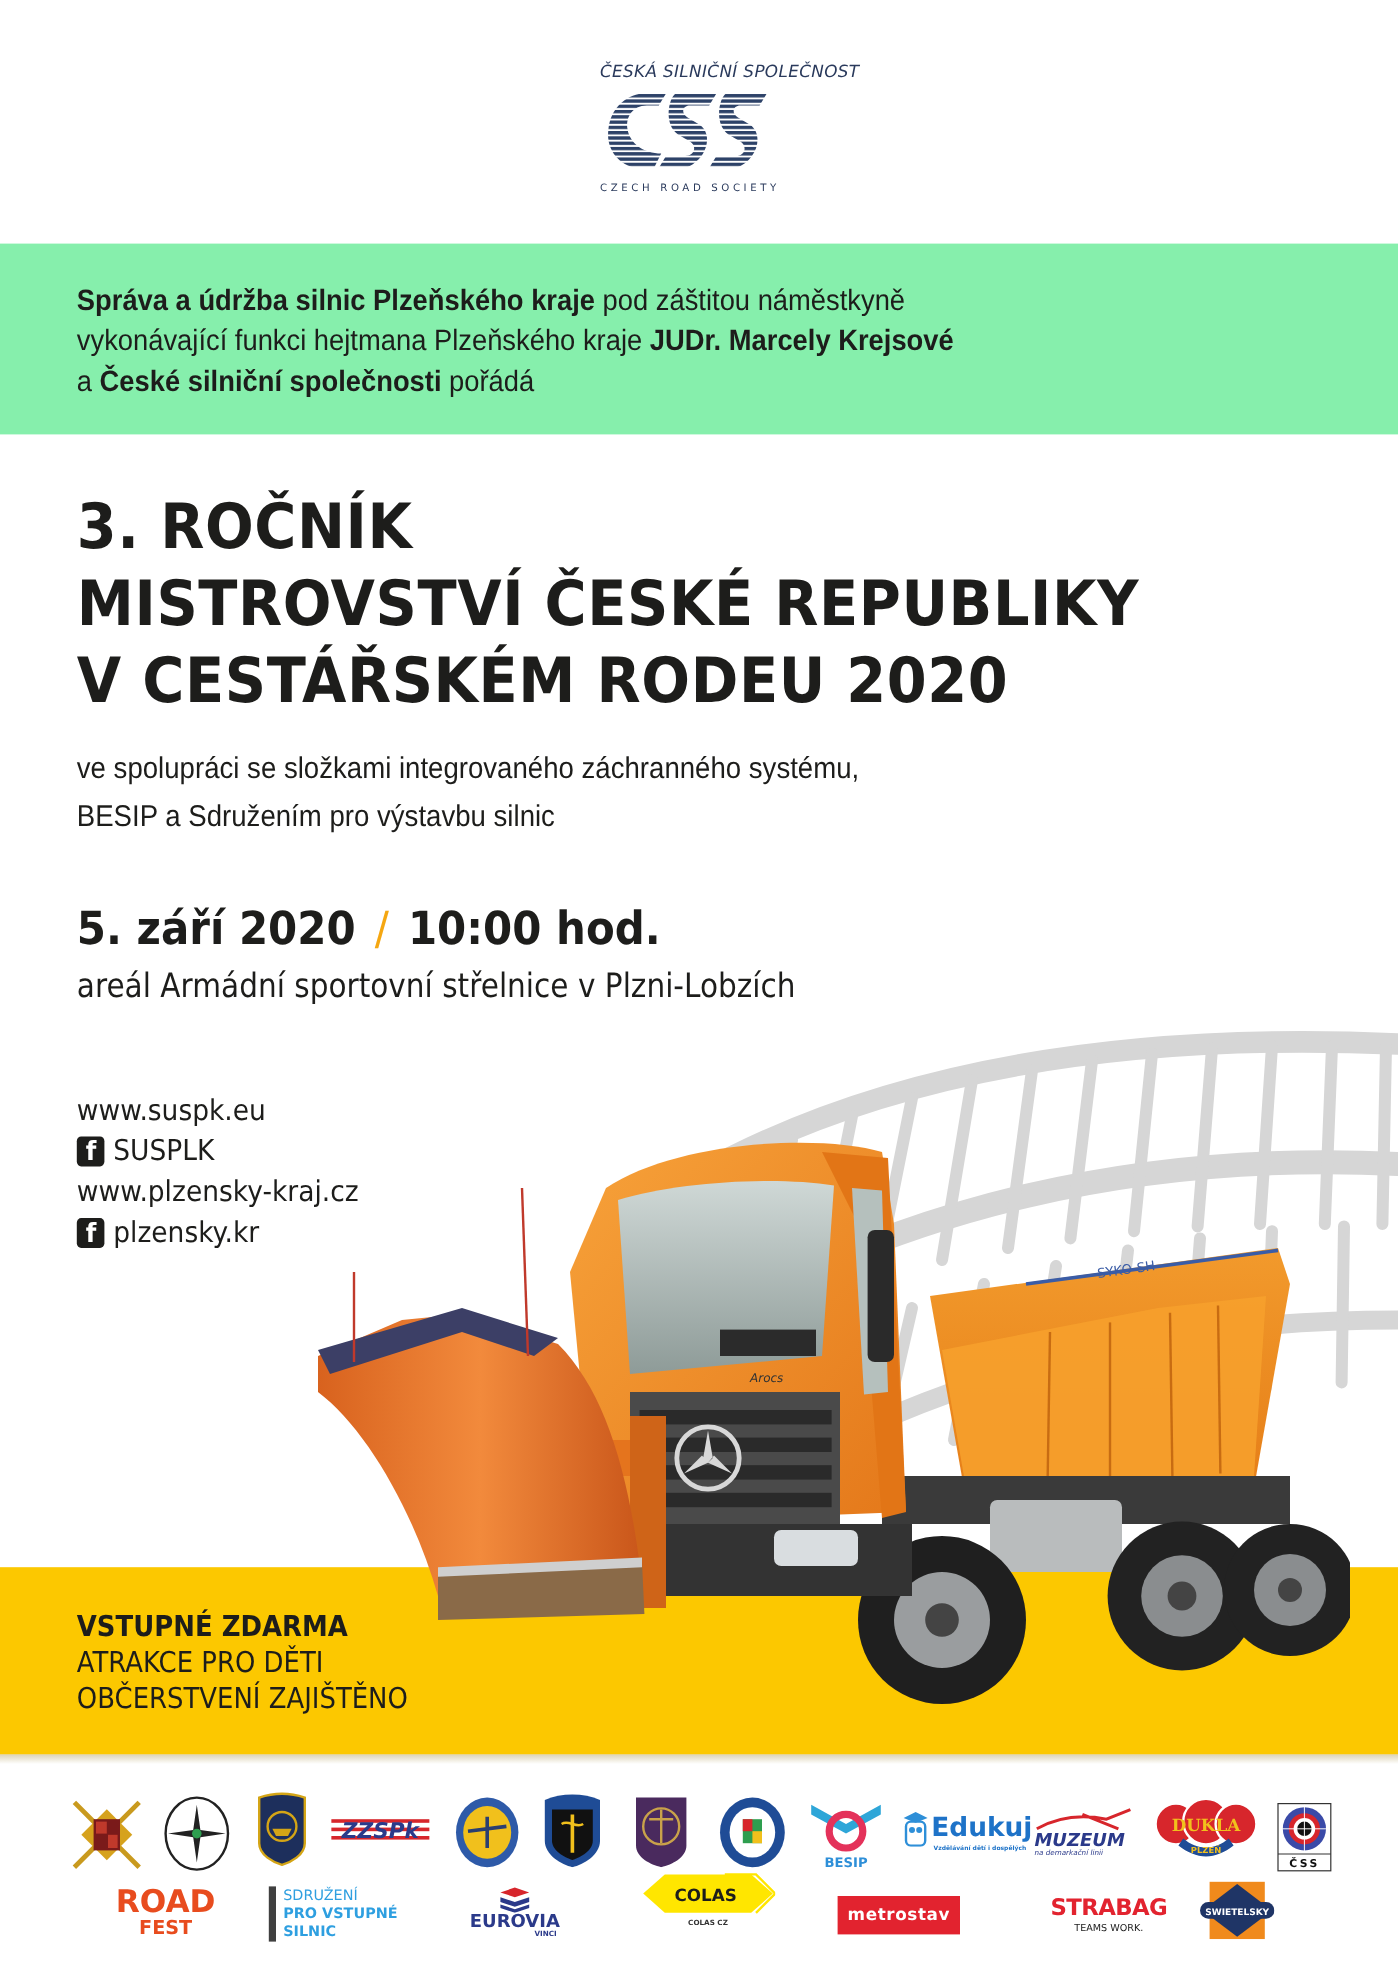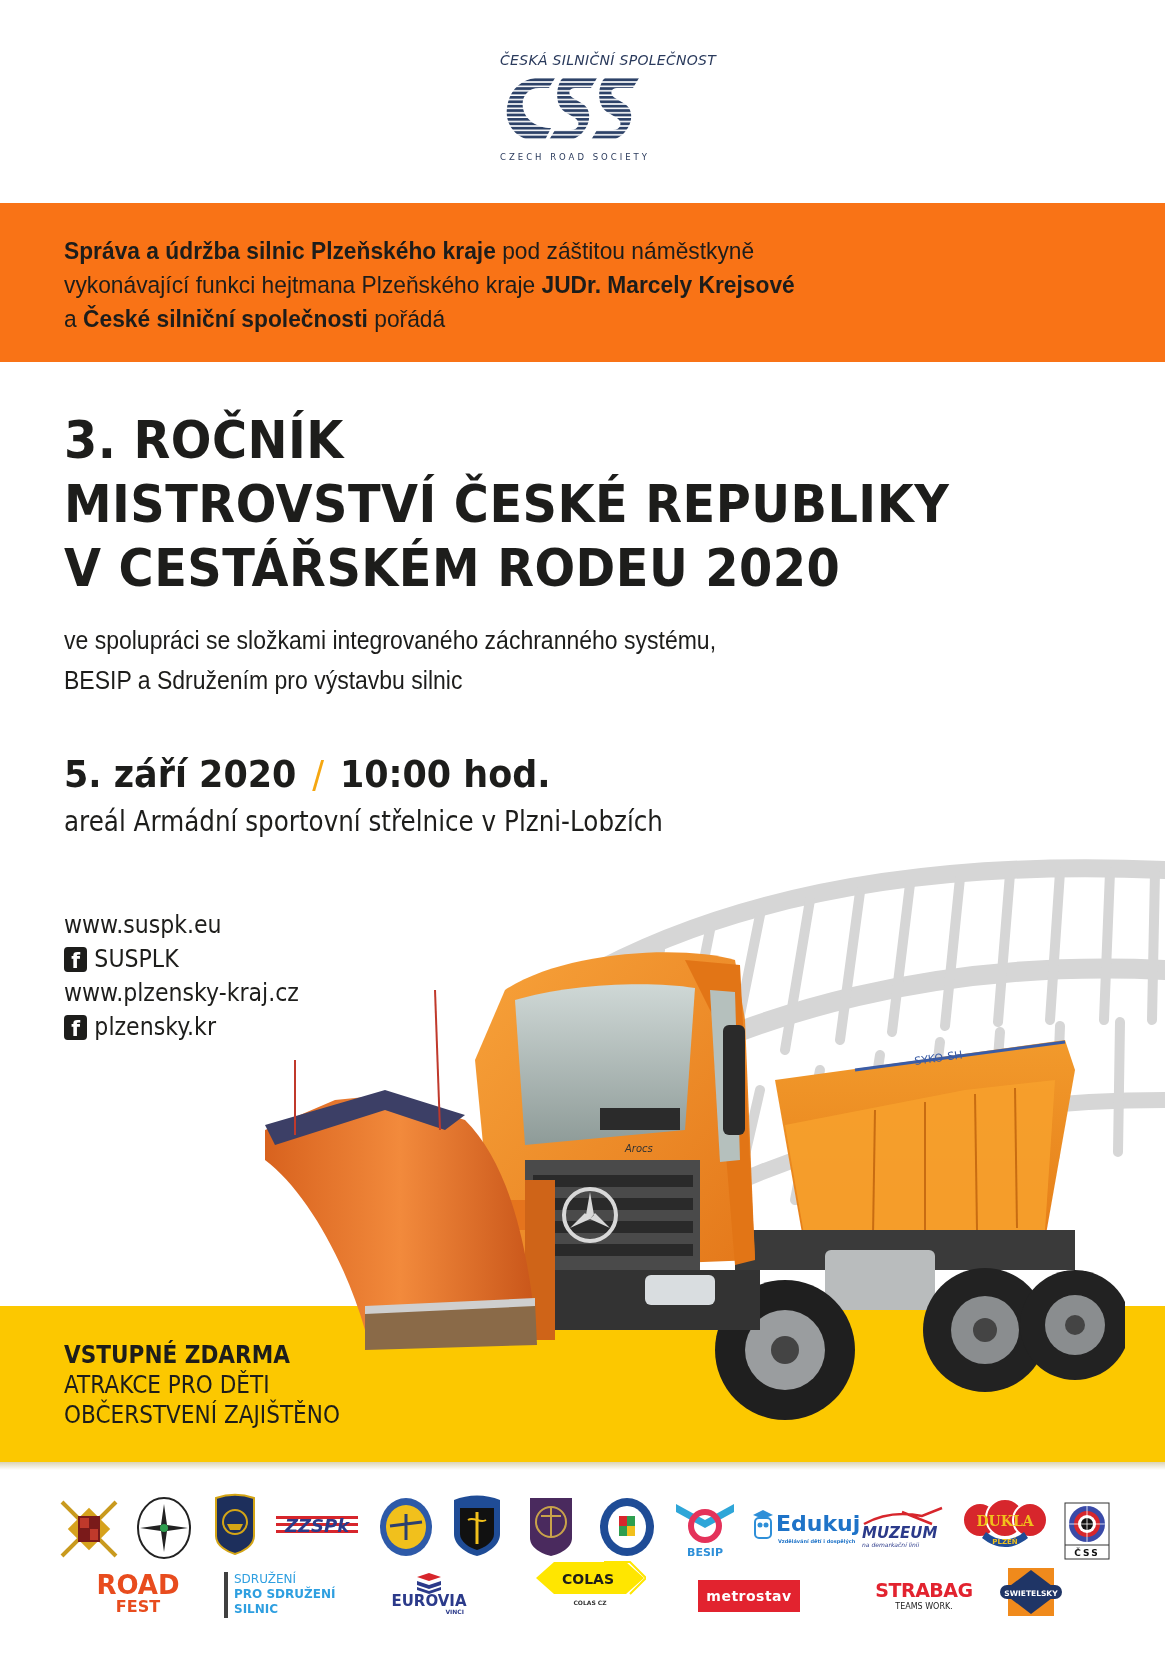--- a/index.html
+++ b/index.html
@@ -17,21 +17,21 @@
     .logo-css { position: absolute; left: 500px; top: 52px; width: 145px; height: 115px; text-align: center; }
     .logo-css .top { font-family: "DejaVu Sans", sans-serif; font-size: 14px; letter-spacing: 0.3px; color: #2a3a5c; white-space: nowrap; display: block; font-style: italic; }
     .logo-css .mark { display: block; margin: 6px auto 0; width: 135px; height: 70px; }
     .logo-css .bottom { font-family: "DejaVu Sans", sans-serif; font-size: 8.5px; letter-spacing: 3px; color: #2a3a5c; white-space: nowrap; display: block; margin-top: 8px; }
 
     .logo-pk { position: absolute; left: 760px; top: 60px; width: 370px; height: 100px; }
     .logo-pk .arc { position: absolute; left: 0; top: 0; width: 370px; height: 60px; }
     .logo-pk .word { position: absolute; left: 6px; top: 52px; font-family: "Liberation Serif", "DejaVu Serif", serif; font-size: 42px; color: #1d1d1b; letter-spacing: 1px; white-space: nowrap; font-variant: small-caps; }
 
     
-    .band-orange { position: absolute; left: 0; top: 203px; width: 1165px; height: 159px; background: #f97316; }
+    .band-orange { position: absolute; left: 0; top: 203px; width: 1165px; height: 159px; background: #86efac; }
     .band-orange .text { position: absolute; left: 64px; top: 31px; font-family: "Liberation Sans", sans-serif; font-size: 24.5px; line-height: 34px; color: #1d1d1b; transform: scaleX(0.93); transform-origin: left top; white-space: nowrap; }
     .band-orange b { font-weight: bold; }
 
     
     .title { position: absolute; left: 64px; top: 408px; font-family: "DejaVu Sans", sans-serif; font-weight: bold; font-size: 52px; line-height: 64px; letter-spacing: 0.5px; color: #1d1d1b; white-space: nowrap; transform: scaleX(0.92); transform-origin: left top; }
     .subtitle { position: absolute; left: 64px; top: 620px; font-family: "Liberation Sans", sans-serif; font-size: 25px; line-height: 40px; color: #1d1d1b; white-space: nowrap; transform: scaleX(0.92); transform-origin: left top; }
 
     
     .date { position: absolute; left: 64px; top: 752px; font-family: "DejaVu Sans", sans-serif; font-weight: bold; font-size: 38px; line-height: 44px; color: #1d1d1b; white-space: nowrap; transform: scaleX(0.92); transform-origin: left top; }
     .date .slash { color: #f5a711; font-weight: normal; padding: 0 4px; }
@@ -360,23 +360,23 @@
         <line x1="23" y1="2" x2="23" y2="42" stroke="#fff" stroke-width="0.8"></line>
           <line x1="3" y1="22" x2="43" y2="22" stroke="#fff" stroke-width="0.8"></line>
         <text x="23" y="54" text-anchor="middle" font-family="DejaVu Sans, sans-serif" font-weight="bold" font-size="9" letter-spacing="2" fill="#111">ČSS</text>
       </svg>
     </div>
 
     <div class="sp" style="left:102px;top:80px;width:72px;height:46px;flex-direction:column;">
       <span class="sp-text" style="font-size:26px;color:#e84c1e;letter-spacing:0px;">ROAD</span>
       <span class="sp-text" style="font-size:16px;color:#e84c1e;margin-top:1px;">FEST</span>
     </div>
-    <div class="sp" style="left:224px;top:82px;width:120px;height:46px;justify-content:flex-start;border-left:4px solid #404040;padding-left:6px;flex-direction:column;align-items:flex-start;">
+    <div class="sp" style="left:224px;top:82px;width:120px;height:46px;justify-content:flex-start;border-left:6px solid #404040;padding-left:6px;flex-direction:column;align-items:flex-start;">
       <span style="font-family:'DejaVu Sans',sans-serif;font-size:12px;color:#2e9fe0;line-height:15px;">SDRUŽENÍ</span>
-      <span class="sp-text" style="font-size:12px;color:#2e9fe0;line-height:15px;">PRO SDRUŽENÍ</span>
+      <span class="sp-text" style="font-size:12px;color:#2e9fe0;line-height:15px;">PRO VSTUPNÉ</span>
       <span class="sp-text" style="font-size:12px;color:#2e9fe0;line-height:15px;">SILNIC</span>
     </div>
     <div class="sp" style="left:384px;top:78px;width:90px;height:50px;flex-direction:column;">
       <svg width="26" height="22" viewBox="0 0 26 22">
           <path d="M13 1 L 25 5 L 13 9 L 1 5 Z" fill="#d7262c"></path>
           <path d="M1 9 L 13 13 L 25 9 L 25 13 L 13 17 L 1 13 Z" fill="#2b3a8a"></path>
           <path d="M1 15 L 13 19 L 25 15 L 25 18 L 13 22 L 1 18 Z" fill="#2b3a8a"></path>
         </svg>
       <span class="sp-text" style="font-size:15px;color:#2b3a8a;">EUROVIA</span>
       <span class="sp-text" style="font-size:6px;color:#2b3a8a;align-self:flex-end;margin-right:10px;">VINCI</span>

